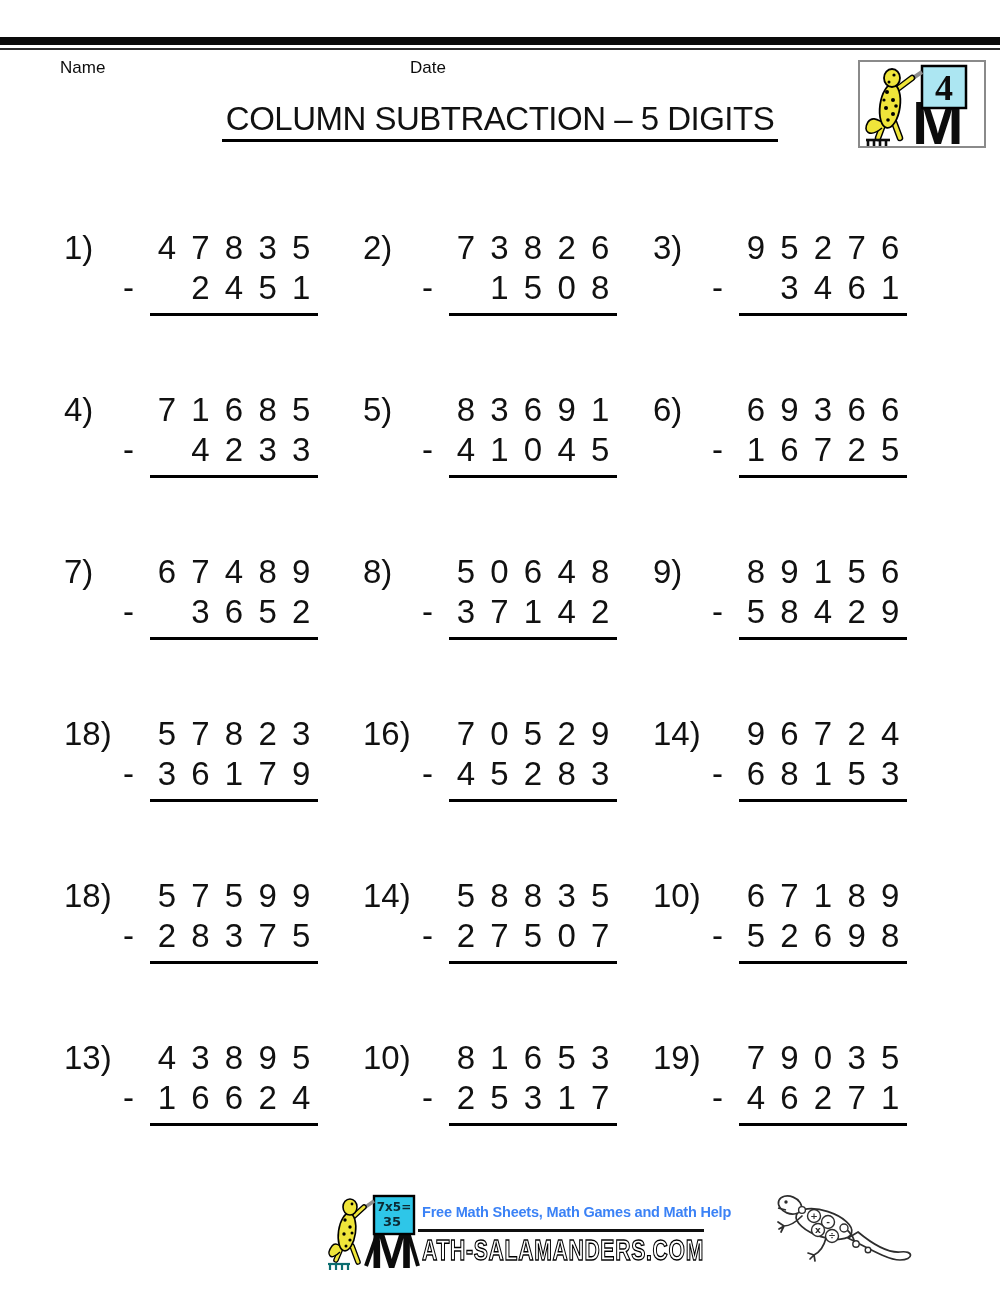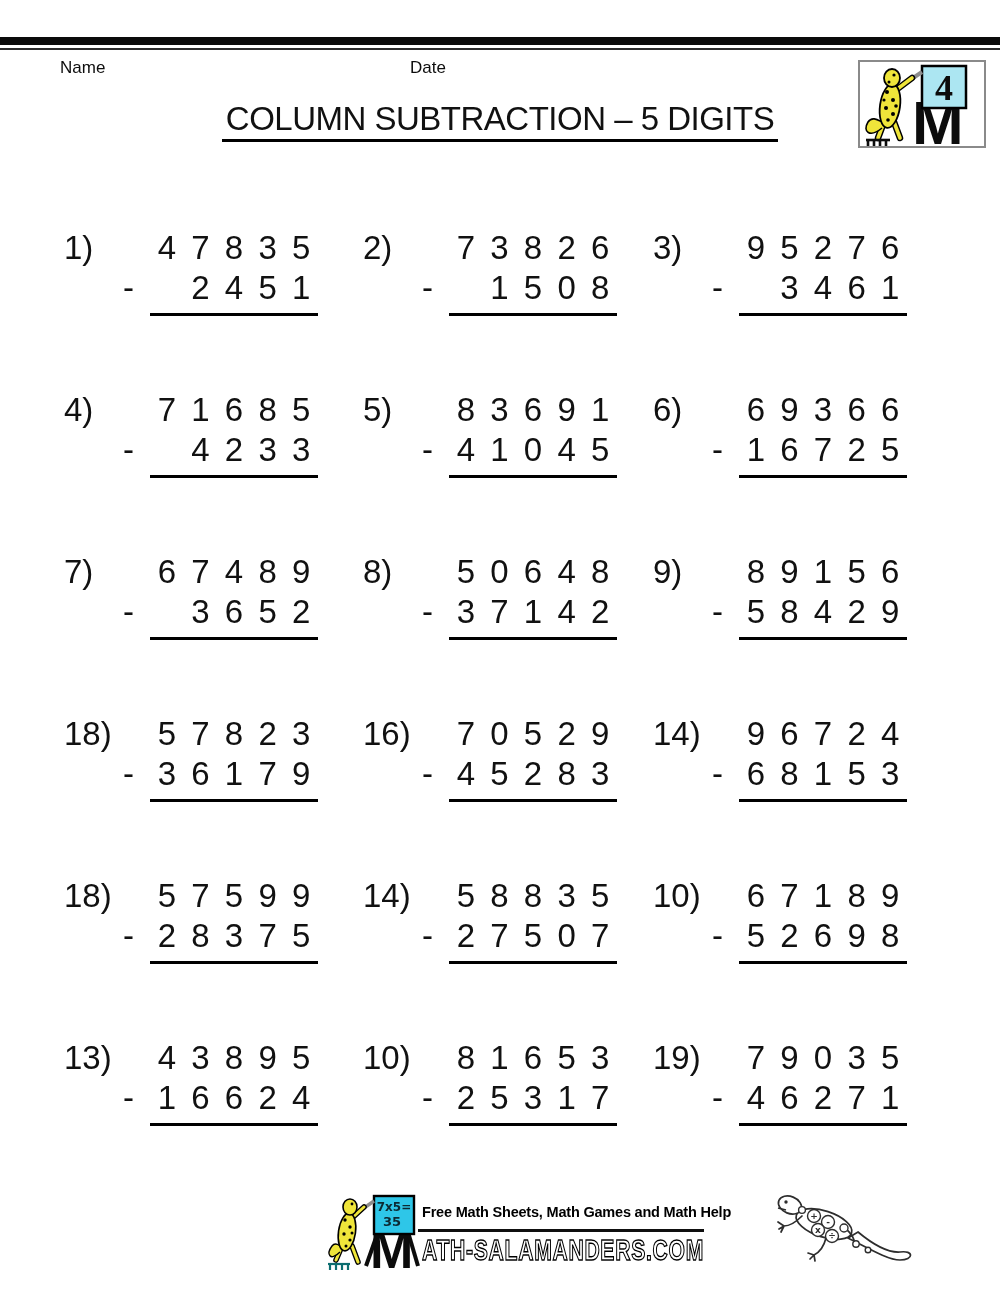--- a/index.html
+++ b/index.html
@@ -50,21 +50,21 @@
   .minus{
     position:absolute;left:-27px;top:40px;height:40px;
     font-size:33px;line-height:40px;
   }
 
   
   .footer{position:absolute;left:326px;top:1192px;width:380px;height:84px;}
   .mini-logo{position:absolute;left:0;top:0;}
   .tagline{
     position:absolute;left:96px;top:12px;width:284px;
-    font-size:14.5px;font-weight:bold;letter-spacing:-0.2px;white-space:nowrap;color:#000000;
+    font-size:14.5px;font-weight:bold;letter-spacing:-0.2px;white-space:nowrap;color:#3b82f6;
   }
   .tag-rule{position:absolute;left:92px;top:37px;width:286px;height:3px;background:#0f0f0f;}
   .brand-svg{position:absolute;left:96px;top:40px;}
 
   .gecko{position:absolute;left:768px;top:1182px;}
 </style>
 </head>
 <body>
 
 <div class="page">

